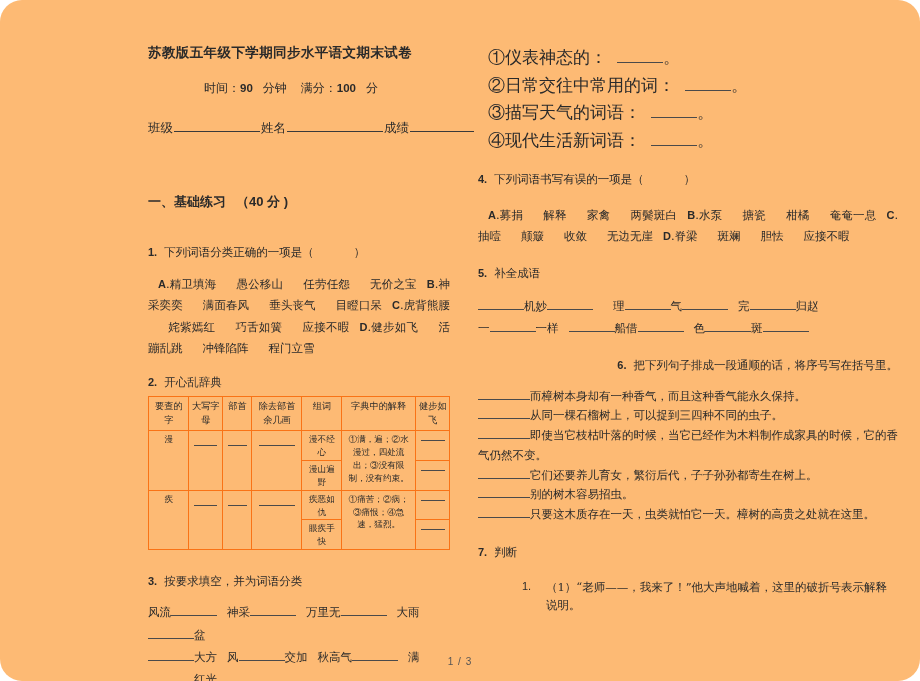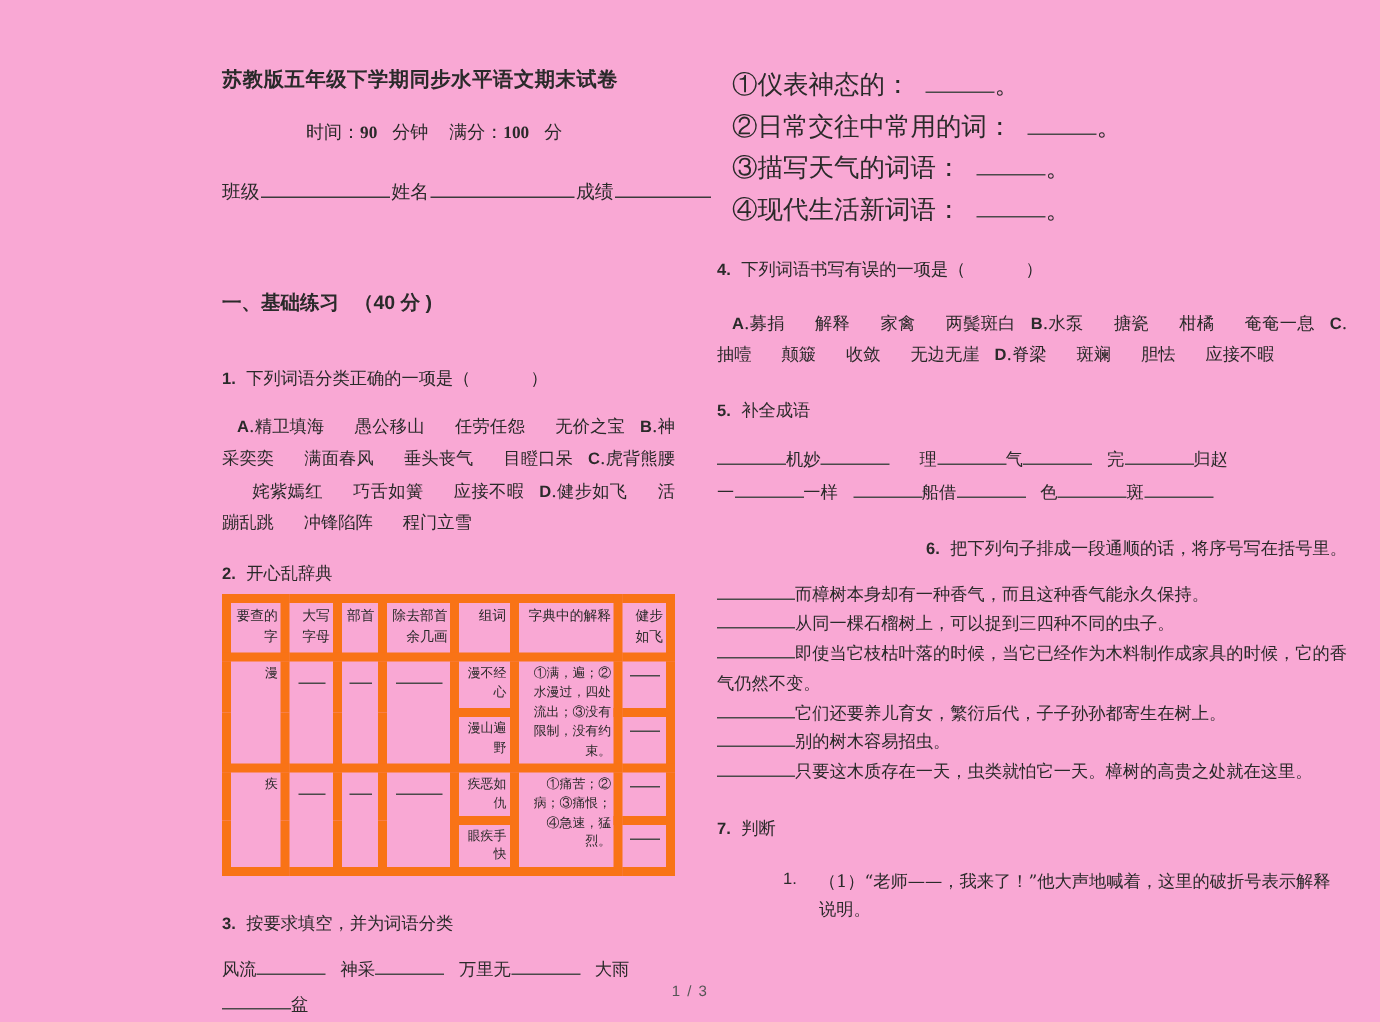--- a/index.html
+++ b/index.html
@@ -11,21 +11,22 @@
     width: 920px;
     height: 681px;
     font-family: "DejaVu Serif", "Liberation Serif", serif;
     color: #2a2a2a;
     position: relative;
     overflow: hidden;
   }
   .page {
     position: absolute;
     inset: 0;
-    background: #f9a8d4;
+    background: #fdba74;
+    border-radius: 22px;
   }
   .columns {
     position: absolute;
     left: 0;
     top: 0;
     width: 920px;
     height: 640px;
     display: flex;
   }
   .col {
@@ -42,21 +43,21 @@
     letter-spacing: .4px;
     margin: 0 0 18px 0;
     white-space: nowrap;
   }
   .meta-line {
     font-size: 12px;
     margin: 0 0 22px 0;
     padding-left: 56px;
     white-space: nowrap;
   }
-  .meta-line .num { font-family: Liberation Serif, serif; font-weight: bold; font-size: 11.5px; }
+  .meta-line .num { font-family: Liberation Sans, sans-serif; font-weight: bold; font-size: 11.5px; }
   .meta-gap { display: inline-block; width: 14px; }
   .fields-line {
     font-size: 12.5px;
     white-space: nowrap;
     margin: 0;
   }
   .blank {
     display: inline-block;
     border-bottom: 1px solid #3a3a3a;
     vertical-align: baseline;
@@ -105,24 +106,24 @@
   .sp-s { display: inline-block; width: 10px; }
 
   
   table.dict {
     border-collapse: collapse;
     width: 100%;
     margin: 6px 0 0 0;
     table-layout: fixed;
   }
   table.dict td, table.dict th {
-    border: 6px solid #f97316;
+    border: 1px solid #f97316;
     font-size: 8.6px;
     font-weight: normal;
-    text-align: right;
+    text-align: center;
     vertical-align: top;
     padding: 2px 2px 1px 3px;
     line-height: 1.5;
     overflow: hidden;
   }
   table.dict th { font-size: 9.2px; height: 30px; }
   th.c1 { width: 13%; }
   th.c2 { width: 11%; }
   th.c3 { width: 9%;  font-size: 7.4px; vertical-align: middle;}
   th.c4 { width: 17%; }

